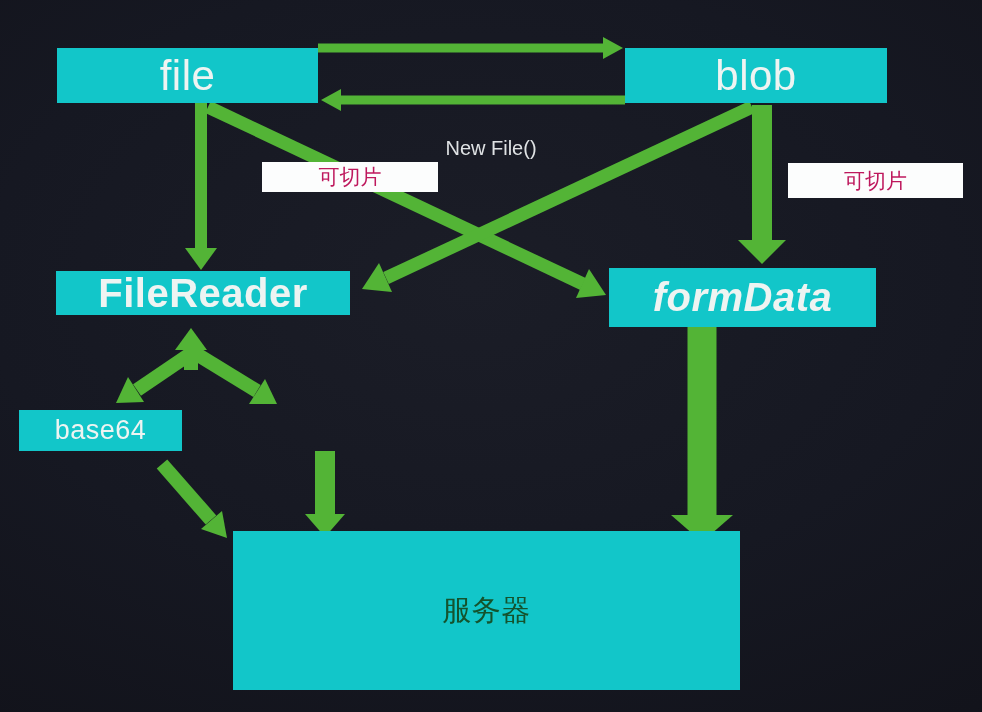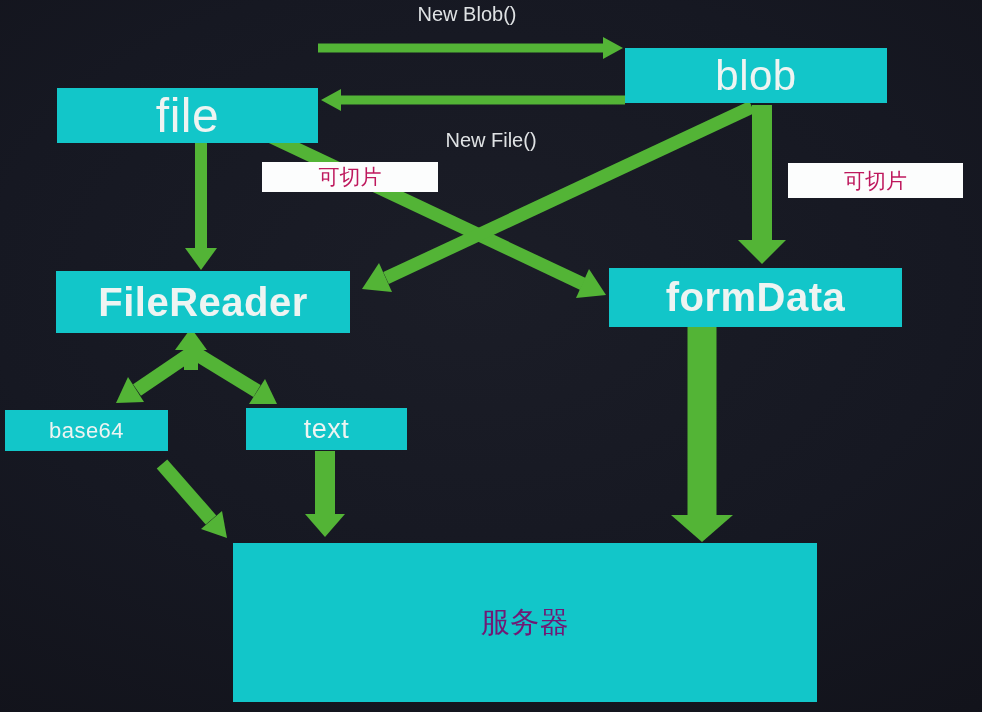--- a/index.html
+++ b/index.html
@@ -9,32 +9,32 @@
     background: radial-gradient(130% 115% at 48% 40%, #1b1d27 0%, #161822 38%, #12131b 65%, #07080c 100%);
   }
   svg.arrow-layer { position:absolute; left:0; top:0; z-index:1; }
   svg.arrow-layer line { stroke:#53b436; }
   svg.arrow-layer polygon { fill:#53b436; }
   .node {
     position:absolute; z-index:2; background:#12c6c9; color:#eef4f2;
     display:flex; align-items:center; justify-content:center;
     white-space:nowrap; letter-spacing:0.5px;
   }
-  #node-file       { left:57px;  top:48px;  width:261px; height:55px;  font-size:48px;margin-top:40px; }
+  #node-file       { left:57px;  top:48px;  width:261px; height:55px;  font-size:42px; }
   #node-blob       { left:625px; top:48px;  width:262px; height:55px;  font-size:42px; }
-  #node-filereader { left:56px;  top:271px; width:294px; height:62px;  font-size:40px; font-weight:bold; }
-  #node-formdata   { left:609px; top:268px; width:293px; height:59px;  font-size:40px; font-weight:bold; }
-  #node-base64     { left:5px;   top:410px; width:163px; height:41px;  font-size:22px; }
+  #node-filereader { left:56px;  top:271px; width:294px; height:44px;  font-size:40px; font-weight:bold; }
+  #node-formdata   { left:609px; top:268px; width:267px; height:59px;  font-size:40px; font-weight:bold;font-style:italic; }
+  #node-base64     { left:19px;   top:410px; width:163px; height:41px;  font-size:27px; }
   #node-text       { left:246px; top:408px; width:161px; height:42px;  font-size:27px; }
-  #node-server     { left:233px; top:543px; width:584px; height:159px; font-size:29px; color:#701a75; }
+  #node-server     { left:233px; top:531px; width:507px; height:159px; font-size:29px; color:#14532d; }
   .note {
     position:absolute; z-index:2; color:#dfe2e4; font-size:20px; text-align:center;
   }
   #note-new-blob { left:402px; top:3px;   width:130px; }
-  #note-new-file { left:431px; top:129px; width:120px; }
+  #note-new-file { left:431px; top:137px; width:120px; }
   .slice {
     position:absolute; z-index:3; background:#fcfdfd; color:#be185d; font-size:21px;
     display:flex; align-items:center; justify-content:center;
   }
   #slice-left  { left:262px; top:162px; width:176px; height:30px; }
   #slice-right { left:788px; top:163px; width:175px; height:35px; }
 </style>
 </head>
 <body>
 
@@ -84,27 +84,25 @@
     <g>
       <line x1="325" y1="451" x2="325" y2="515" stroke-width="20"></line>
       <polygon points="325,537 305,514 345,514"></polygon>
     </g>
     <g>
       <line x1="702" y1="327" x2="702" y2="516" stroke-width="29"></line>
       <polygon points="702,542 671,515 733,515"></polygon>
     </g>
   </svg>
 
-  <div class="note" id="note-new-blob">New Blob()</div>
   <div class="note" id="note-new-file">New File()</div>
 
   <div class="node" id="node-file">file</div>
   <div class="node" id="node-blob">blob</div>
   <div class="node" id="node-filereader">FileReader</div>
   <div class="node" id="node-formdata">formData</div>
   <div class="node" id="node-base64">base64</div>
-  <div class="node" id="node-text">text</div>
   <div class="node" id="node-server">服务器</div>
 
   <div class="slice" id="slice-left">可切片</div>
   <div class="slice" id="slice-right">可切片</div>
 
 </div>
 
 </body></html>

